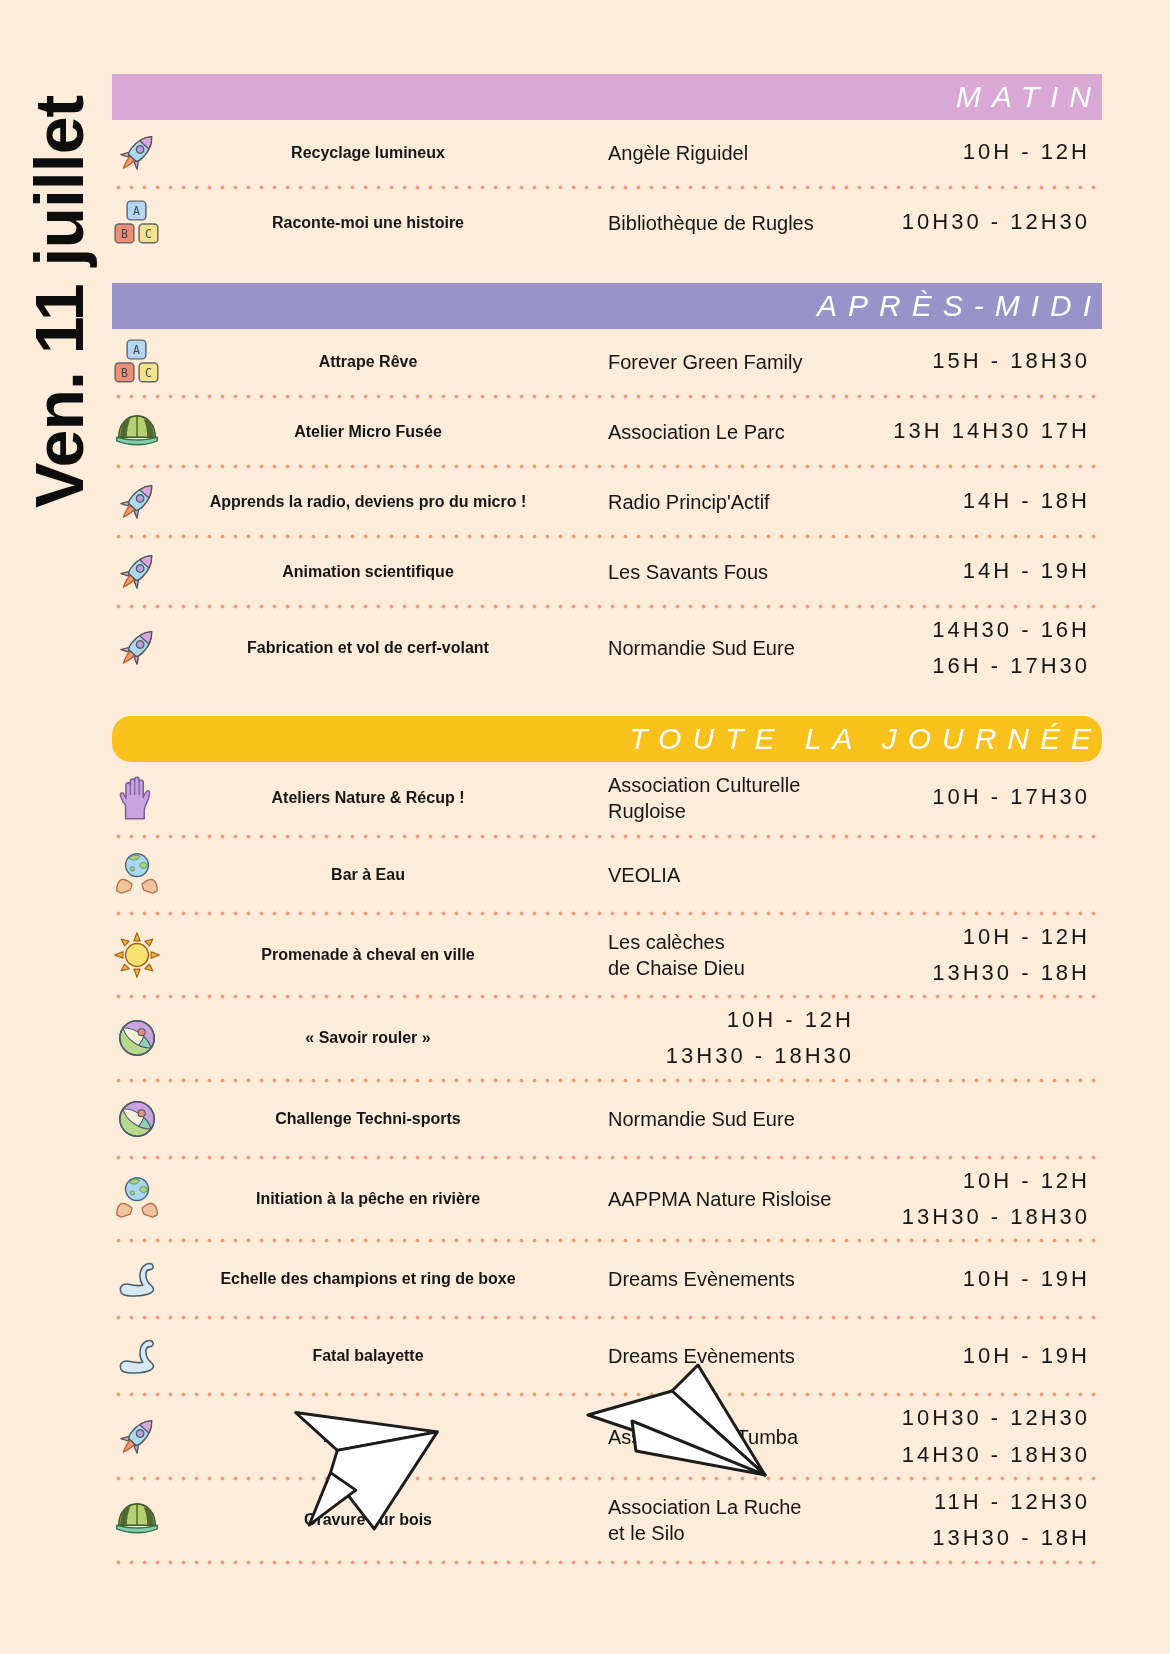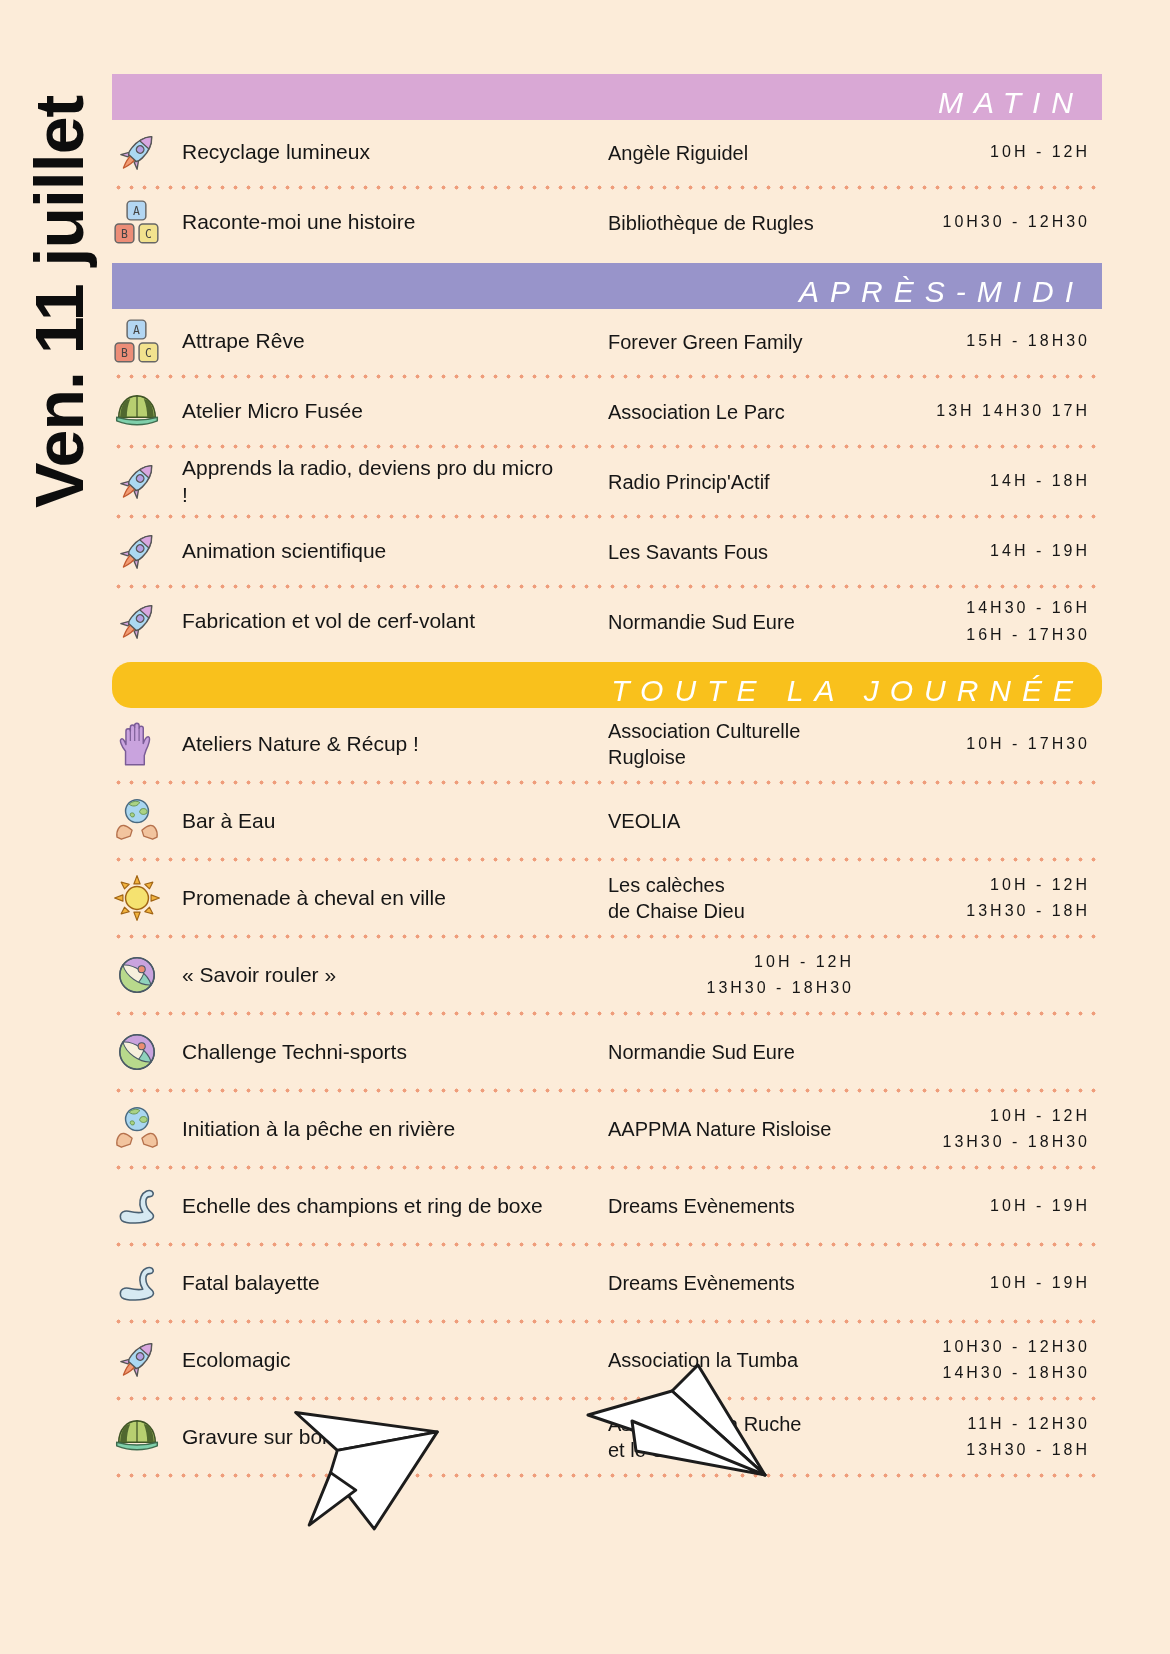--- a/index.html
+++ b/index.html
@@ -21,27 +21,26 @@
     font-weight:bold;
     letter-spacing:-1px;
     color:#0d0d0d;
     white-space:nowrap;
   }
   .schedule{
     position:absolute;
     left:112px;top:74px;
     width:990px;
   }
-  .section + .section{margin-top:8px;}
+  .section + .section{margin-top:28px;}
   .banner{
     height:46px;
     display:flex;
-    align-items:flex-end;
+    align-items:center;
     justify-content:flex-end;
-    padding-right:18px;
     box-sizing:border-box;
   }
   .banner-label{
     color:#ffffff;
     font-size:30px;
     font-style:italic;
     letter-spacing:11px;
     white-space:nowrap;
   }
   .row{
@@ -49,34 +48,35 @@
     grid-template-columns:66px 430px 258px 1fr;
     align-items:center;
     min-height:59px;
     padding:3px 0;
   }
   .section-toute .row{min-height:66px;}
   .cell-icon{display:flex;align-items:center;justify-content:flex-start;}
   .icon{width:50px;height:50px;display:inline-block;}
   .icon svg{width:100%;height:100%;display:block;}
   .cell-title{
-    font-weight:normal;
-    font-size:21px;
+    text-align:center;
+    font-weight:bold;
+    font-size:16px;
     line-height:1.25;
     padding:0 54px 0 4px;
   }
   .cell-org{
     font-size:20px;
     line-height:1.3;
     white-space:pre-line;
   }
   .cell-times{
     text-align:right;
     padding-right:12px;
-    font-size:16px;
+    font-size:22px;
     letter-spacing:3px;
     line-height:1.65;
   }
   .time-line{white-space:nowrap;}
   .dots{
     height:5px;
     background-image:radial-gradient(circle,#ef9d7b 1.9px,rgba(0,0,0,0) 2.1px);
     background-size:13px 5px;
     background-repeat:repeat-x;
     background-position:0 50%;

